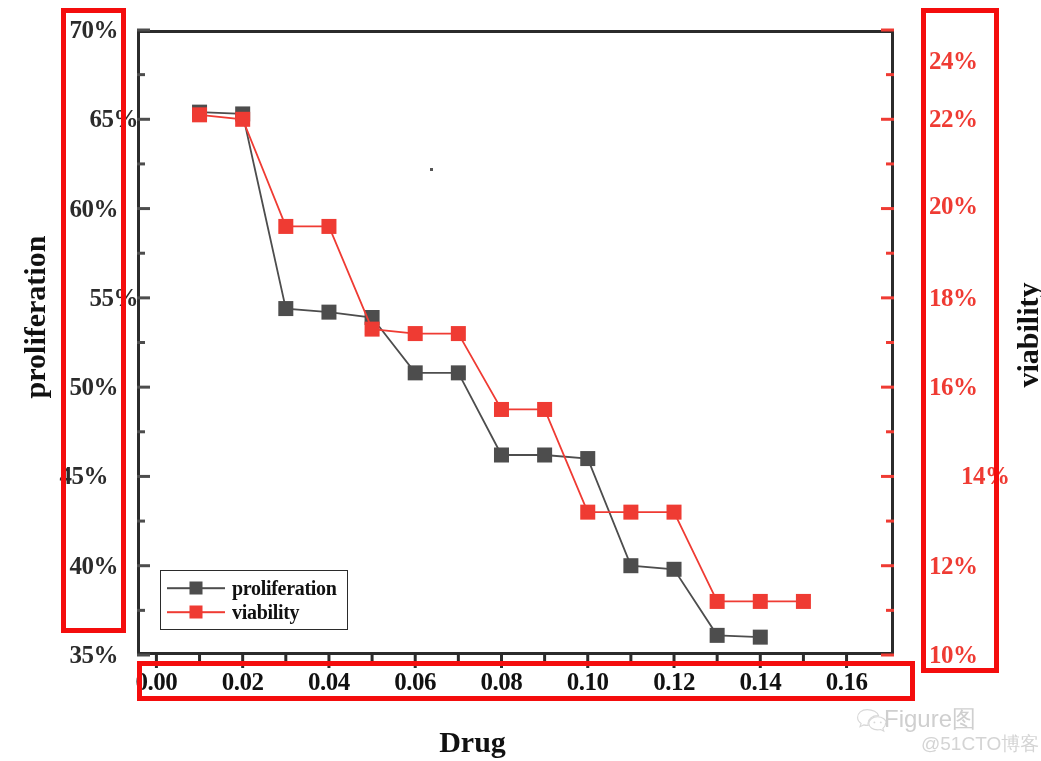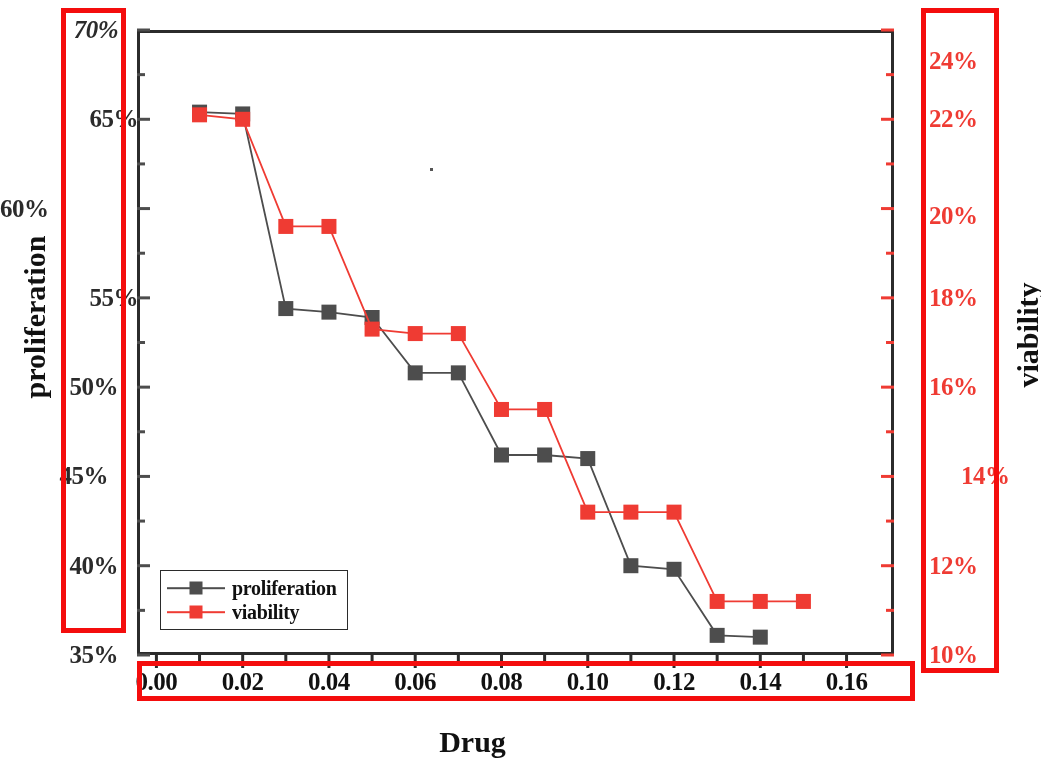--- a/index.html
+++ b/index.html
@@ -131,31 +131,31 @@
       <rect x="752.78" y="593.93" width="15" height="15" fill="#ef3b33"></rect>
       <rect x="795.92" y="593.93" width="15" height="15" fill="#ef3b33"></rect>
     </svg>
 
   <div id="ylabels-left">
       <div class="ylab-left" style="top: 655px; width: 126px; left: 0px; text-align: right; padding-right: 8px; box-sizing: border-box;">35%</div>
       <div class="ylab-left" style="top: 565.714px; width: 126px; left: 0px; text-align: right; padding-right: 8px; box-sizing: border-box;">40%</div>
       <div class="ylab-left" style="top: 476.429px; width: 126px; left: 0px; text-align: right; padding-right: 18px; box-sizing: border-box;">45%</div>
       <div class="ylab-left" style="top: 387.143px; width: 126px; left: 0px; text-align: right; padding-right: 8px; box-sizing: border-box;">50%</div>
       <div class="ylab-left" style="top: 297.857px; width: 146px; left: 0px; text-align: right; padding-right: 8px; box-sizing: border-box;">55%</div>
-      <div class="ylab-left" style="top: 208.571px; width: 126px; left: 0px; padding-right: 8px; box-sizing: border-box;">60%</div>
+      <div class="ylab-left" style="top: 208.571px; width: 126px; left: 0px; text-align: right; padding-right: 8px; box-sizing: border-box;">60%</div>
       <div class="ylab-left" style="top: 119.286px; width: 146px; left: 0px; text-align: right; padding-right: 8px; box-sizing: border-box;">65%</div>
-      <div class="ylab-left" style="top: 30px; width: 126px; left: 0px; text-align: right; padding-right: 8px; box-sizing: border-box; font-style: italic;">70%</div>
+      <div class="ylab-left" style="top: 30px; width: 126px; left: 0px; text-align: right; padding-right: 8px; box-sizing: border-box;">70%</div>
     </div>
   <div id="ylabels-right">
       <div class="ylab-right" style="top: 655px; left: 929px;">10%</div>
       <div class="ylab-right" style="top: 565.714px; left: 929px;">12%</div>
       <div class="ylab-right" style="top: 476.429px; left: 961px;">14%</div>
       <div class="ylab-right" style="top: 387.143px; left: 929px;">16%</div>
       <div class="ylab-right" style="top: 297.857px; left: 929px;">18%</div>
-      <div class="ylab-right" style="top: 216px; left: 929px;">20%</div>
+      <div class="ylab-right" style="top: 206px; left: 929px;">20%</div>
       <div class="ylab-right" style="top: 119.286px; left: 929px;">22%</div>
       <div class="ylab-right" style="top: 30px; left: 929px; margin-top: 31px;">24%</div>
     </div>
   <div id="xlabels">
       <div class="xlab" style="left: 156.41px; top: 668px;">0.00</div>
       <div class="xlab" style="left: 242.678px; top: 668px;">0.02</div>
       <div class="xlab" style="left: 328.946px; top: 668px;">0.04</div>
       <div class="xlab" style="left: 415.214px; top: 668px;">0.06</div>
       <div class="xlab" style="left: 501.481px; top: 668px;">0.08</div>
       <div class="xlab" style="left: 587.749px; top: 668px;">0.10</div>
@@ -182,14 +182,24 @@
     </div>
     <div class="leg-row">
       <span class="leg-mark">
         <span class="leg-line" id="leg-line-1" style="background: rgb(239, 59, 51);"></span>
           <span class="leg-sq" id="leg-sq-1" style="background: rgb(239, 59, 51);"></span>
       </span>
       <span class="leg-txt">viability</span>
     </div>
   </div>
 
+  <div id="wm">
+    <svg id="wm-icon" viewBox="0 0 40 32">
+      <path d="M14 3C7 3 2 7.4 2 12.8c0 3 1.7 5.7 4.4 7.5L5 24.4l4.6-2.3c1.4.4 2.9.6 4.4.6h1.2C15 21.8 15 21 15 20.2 15 14.9 20.4 10.6 27 10.6h1.2C26.9 6.2 21 3 14 3z" fill="none" stroke="#d8d8d8" stroke-width="1.4"></path>
+      <path d="M38 20.2C38 15.6 33 12 27 12s-11 3.6-11 8.2c0 4.6 5 8.2 11 8.2 1.3 0 2.6-.2 3.8-.5l3.9 2-1.1-3.3c2.1-1.5 3.4-3.7 3.4-6.4z" fill="none" stroke="#d8d8d8" stroke-width="1.4"></path>
+      <circle cx="23" cy="19" r="1.2" fill="#d8d8d8"></circle>
+      <circle cx="31" cy="19" r="1.2" fill="#d8d8d8"></circle>
+    </svg>
+    <div id="wm-top">Figure图</div>
+    <div id="wm-bot">@51CTO博客</div>
+  </div>
 
 </div>
 
 </body></html>

